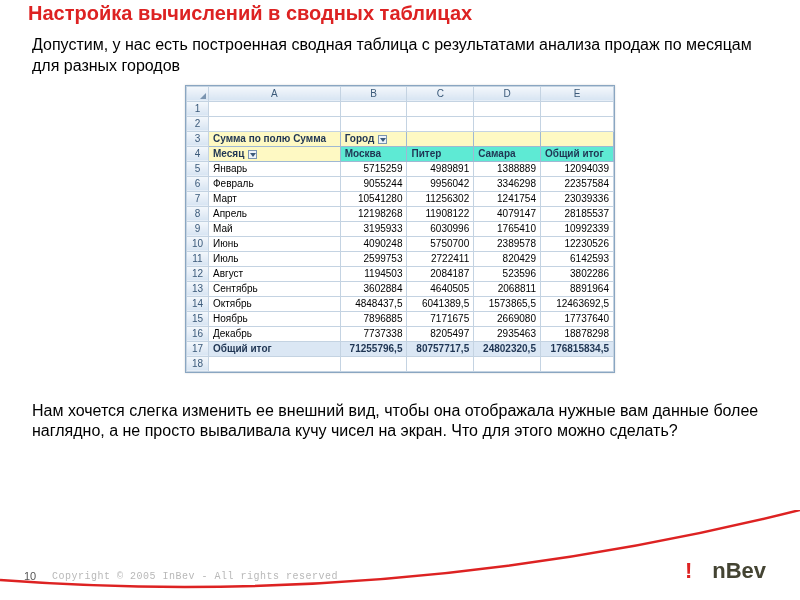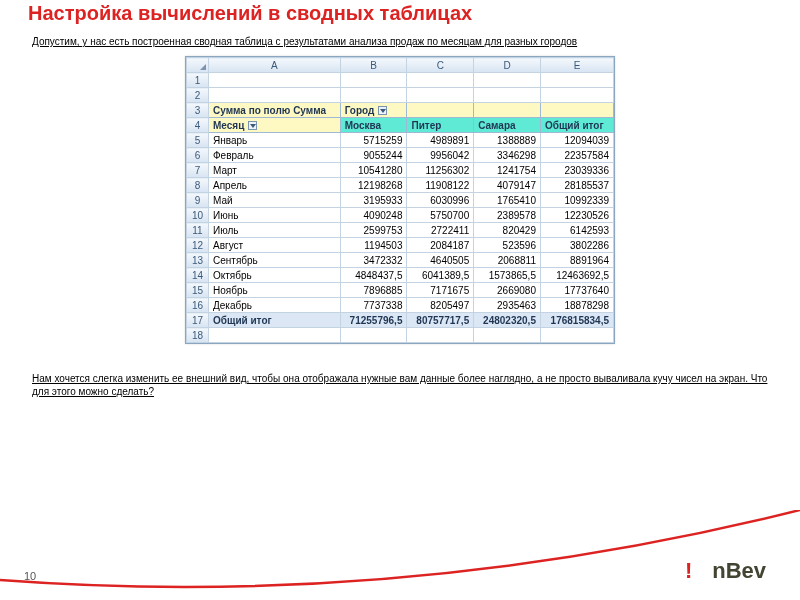--- a/index.html
+++ b/index.html
@@ -12,25 +12,24 @@
     position: relative;
     overflow: hidden;
   }
   .slide-title {
     color: #d22;
     font-size: 20px;
     font-weight: bold;
     margin: 2px 0 10px 28px;
   }
   .intro, .outro {
-    font-size: 10px;
+    font-size: 16px;
     color: #000;
     margin: 0 32px 8px 32px;
     line-height: 1.3;
-    text-decoration: underline;
   }
   .outro { margin-top: 28px; margin-bottom: 0; }
   .sheet-wrap {
     margin: 8px auto 0 auto;
     width: 430px;
     border: 1px solid #8aa6c1;
     font-size: 10px;
     font-family: Tahoma, Arial, sans-serif;
     box-shadow: 0 0 2px rgba(0,0,0,0.15);
     background: #fff;
@@ -252,21 +251,21 @@
           <th class="row-head">12</th>
           <td>Август</td>
           <td class="num">1194503</td>
           <td class="num">2084187</td>
           <td class="num">523596</td>
           <td class="num">3802286</td>
         </tr>
         <tr>
           <th class="row-head">13</th>
           <td>Сентябрь</td>
-          <td class="num">3472332</td>
+          <td class="num">3602884</td>
           <td class="num">4640505</td>
           <td class="num">2068811</td>
           <td class="num">8891964</td>
         </tr>
         <tr>
           <th class="row-head">14</th>
           <td>Октябрь</td>
           <td class="num">4848437,5</td>
           <td class="num">6041389,5</td>
           <td class="num">1573865,5</td>
@@ -311,16 +310,17 @@
 </div>
 
 <p class="outro">Нам хочется слегка изменить ее внешний вид, чтобы она отображала нужные вам данные более наглядно, а не просто вываливала кучу чисел на экран. Что для этого можно сделать?</p>
 
 <svg class="swoosh" viewBox="0 0 800 90" preserveAspectRatio="none">
   <path d="M 0 70 Q 400 100 800 0" stroke="#d22" stroke-width="2.5" fill="none"></path>
 </svg>
 
 <div class="footer">
   <div class="page-num">10</div>
+  <div class="copyright">Copyright © 2005 InBev - All rights reserved</div>
   <div class="logo">
     <span class="bang">!</span><span class="u">nBev</span>
   </div>
 </div>
 
 </body></html>

